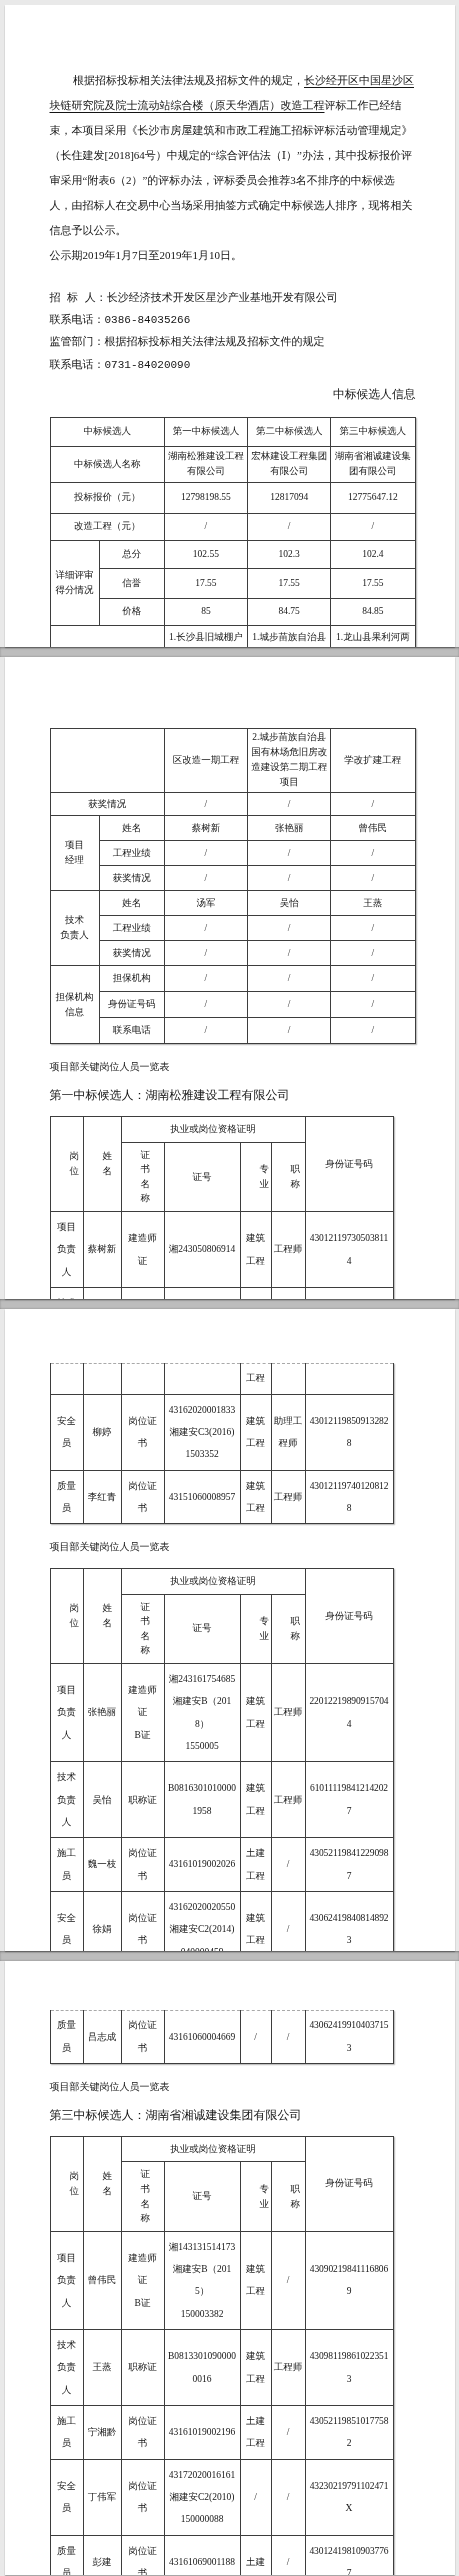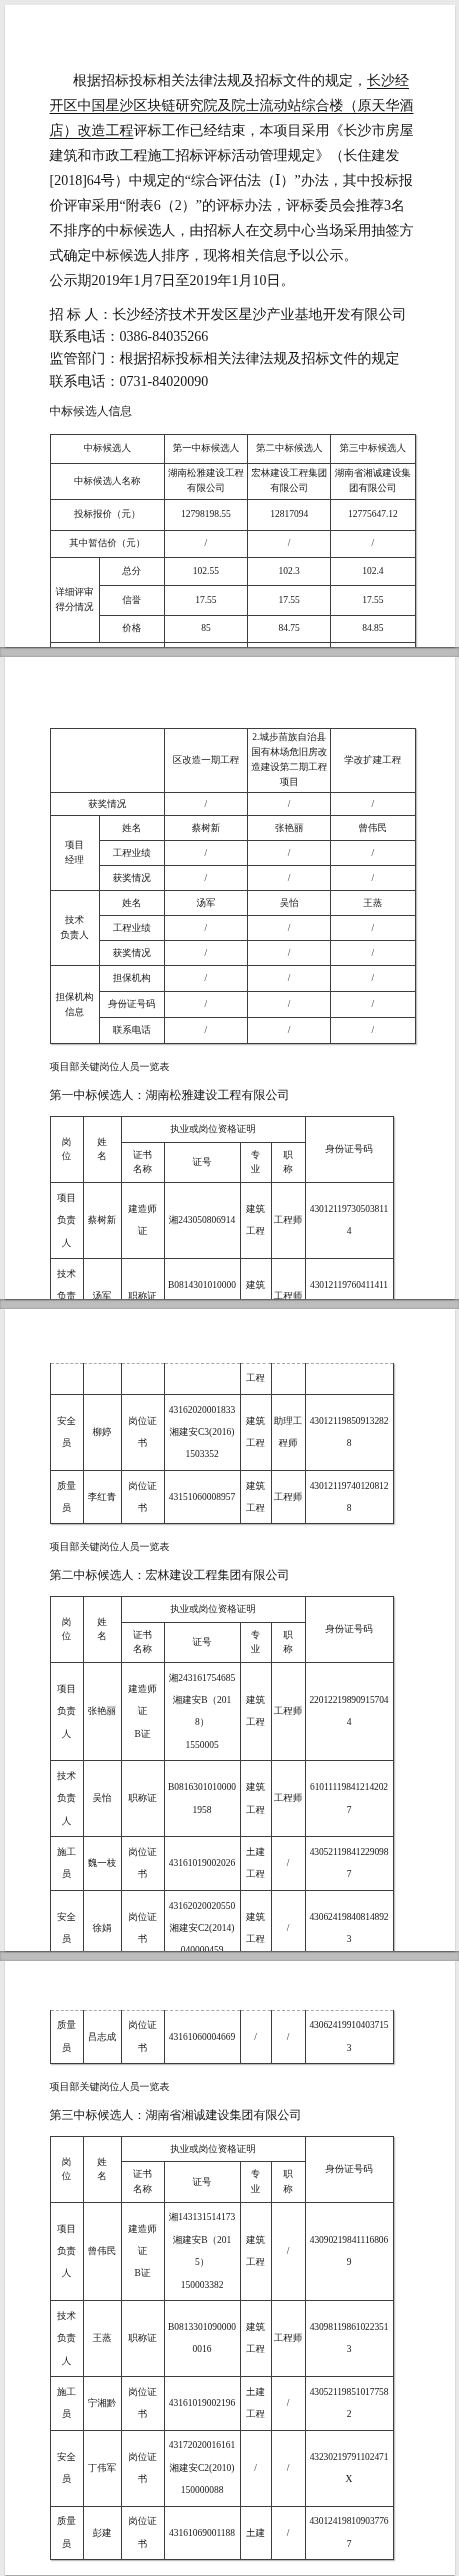--- a/index.html
+++ b/index.html
@@ -13,41 +13,41 @@
   .page{width:450px;margin:0 4.5px;background:#ffffff;overflow:hidden;position:relative;
         box-shadow:0 0.6px 1.1px rgba(0,0,0,.35);}
   .p1,.p2,.p3{height:642px;}
   .p4{height:614px;}
   .content{margin:0 39px 0 45px;}
   .p1 .content{padding-top:63px;}
   .p2 .content{padding-top:71px;}
   .p3 .content{padding-top:54px;font-family:Liberation Serif, serif;}
   .p4 .content{padding-top:49px;}
 
-  .para{font-size:14px;line-height:25px;margin:0;color:#141414;}
+  .para{font-size:11px;line-height:25px;margin:0;color:#141414;}
   .indent{text-indent:23.5px;}
   .ul{text-decoration:underline;text-underline-offset:2.8px;}
-  .contacts{margin-top:11px;}
+  .contacts{margin-top:19px;font-family:Liberation Mono, monospace;}
   .contacts .para{line-height:22.4px;}
-  .center-title{font-size:11.8px;font-weight:normal;text-align:left;margin:10px 0 0;line-height:17px;}
+  .center-title{font-size:11.8px;font-weight:normal;text-align:right;margin:10px 0 0;line-height:17px;}
 
   table{border-collapse:collapse;table-layout:fixed;}
   .t-cand{width:366px;margin-top:13.4px;border:1.1px solid #3d3d3d;box-shadow:1.1px 1.1px 1.1px rgba(0,0,0,.3);}
   .t-cand td{border:0.6px solid #3d3d3d;text-align:center;vertical-align:middle;
              font-size:9.5px;line-height:15px;padding:1.7px 2.8px;
              word-break:break-all;white-space:pre-line;}
   .w1{width:49px}.w2{width:65px}.w3{width:83px}.w3b{width:84px}
   .t-cont{margin-top:0;border-top:0.6px solid #3d3d3d;}
   .bt2{border-top:1.7px double #3d3d3d !important;}
 
   .t-person{width:344px;margin-top:13.4px;border:1.1px solid #3d3d3d;box-shadow:1.1px 1.1px 1.1px rgba(0,0,0,.3);}
   .t-person td{border:0.6px solid #3d3d3d;text-align:center;vertical-align:middle;
                font-size:9.5px;line-height:22.4px;padding:3.9px 2.2px;
                word-break:break-all;white-space:pre-line;}
-  .t-person tr.hd td{line-height:14.6px;padding:5px 10px;}
+  .t-person tr.hd td{line-height:14.6px;padding:5px 19px;}
   .pw1{width:33px}.pw2{width:38px}.pw3{width:43px}.pw4{width:76px}.pw5{width:31px}.pw6{width:34px}.pw7{width:88px}
   .idn{font-size:8.4px;white-space:nowrap;letter-spacing:-0.1px;}
   .t-dash{border-top:1.1px dashed #a9a9a9;margin-top:0;}
   .t-dash tr:first-child td{border-top:0;}
 
   .caption{font-size:10px;margin:15.7px 0 0;line-height:14.6px;}
   .cand-title{font-size:12px;margin:13.4px 0 0;line-height:14.6px;}
 </style>
 </head>
 <body>
@@ -87,21 +87,21 @@
         <td>宏林建设工程集团有限公司</td>
         <td>湖南省湘诚建设集团有限公司</td>
       </tr>
       <tr style="height:31px">
         <td colspan="2">投标报价（元）</td>
         <td>12798198.55</td>
         <td>12817094</td>
         <td>12775647.12</td>
       </tr>
       <tr style="height:27px">
-        <td colspan="2">其中暂估价（元）</td>
+        <td colspan="2">改造工程（元）</td>
         <td>/</td>
         <td>/</td>
         <td>/</td>
       </tr>
       <tr style="height:28px">
         <td rowspan="3">详细评审
 得分情况</td>
         <td>总分</td>
         <td>102.55</td>
         <td>102.3</td>
@@ -312,21 +312,20 @@
             <td>岗位证书</td>
             <td class="cno">43151060008957</td>
             <td>建筑工程</td>
             <td>工程师</td>
             <td class="idn">430121197401208128</td>
           </tr>
         </tbody>
     </table>
 
     <p class="caption">项目部关键岗位人员一览表</p>
-    <p class="cand-title">第二中标候选人：宏林建设工程集团有限公司</p>
 
     <table class="t-person">
       <colgroup>
           <col class="pw1">
           <col class="pw2">
           <col class="pw3">
           <col class="pw4">
           <col class="pw5">
           <col class="pw6">
           <col class="pw7">

